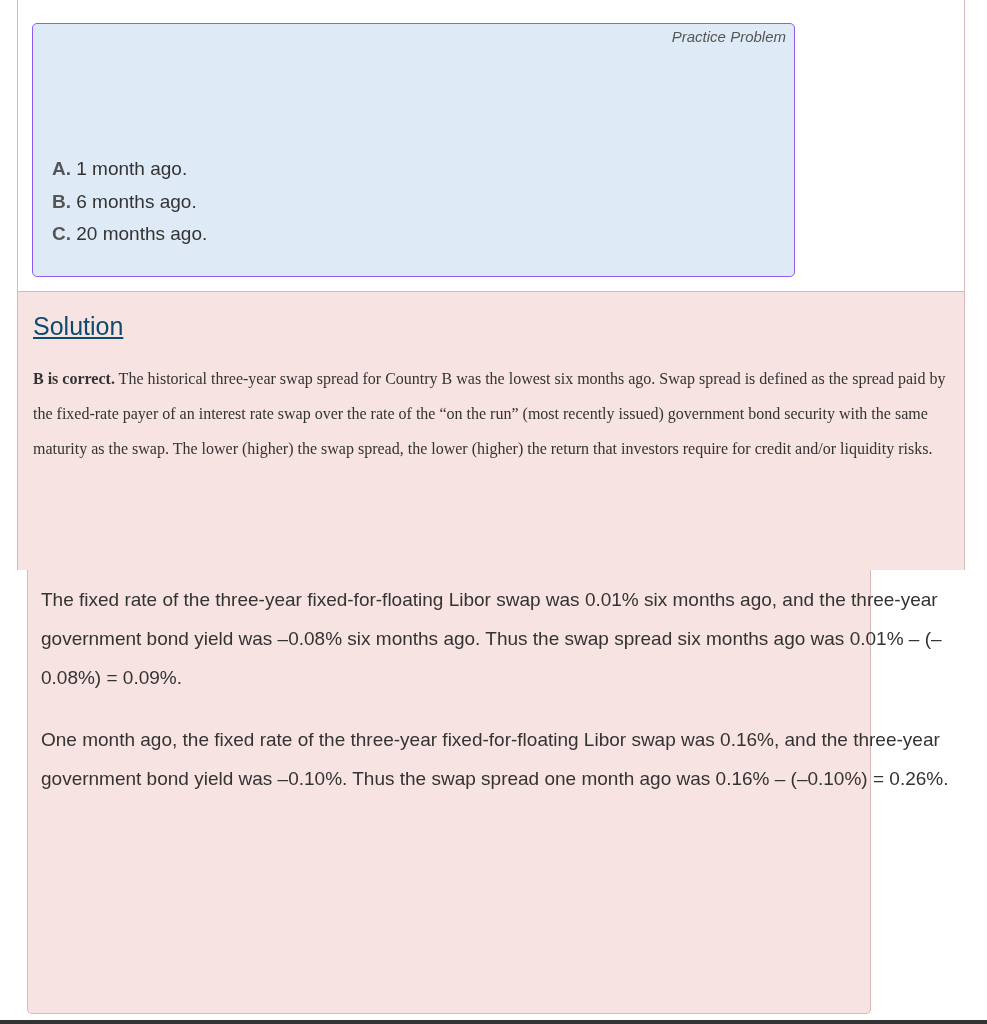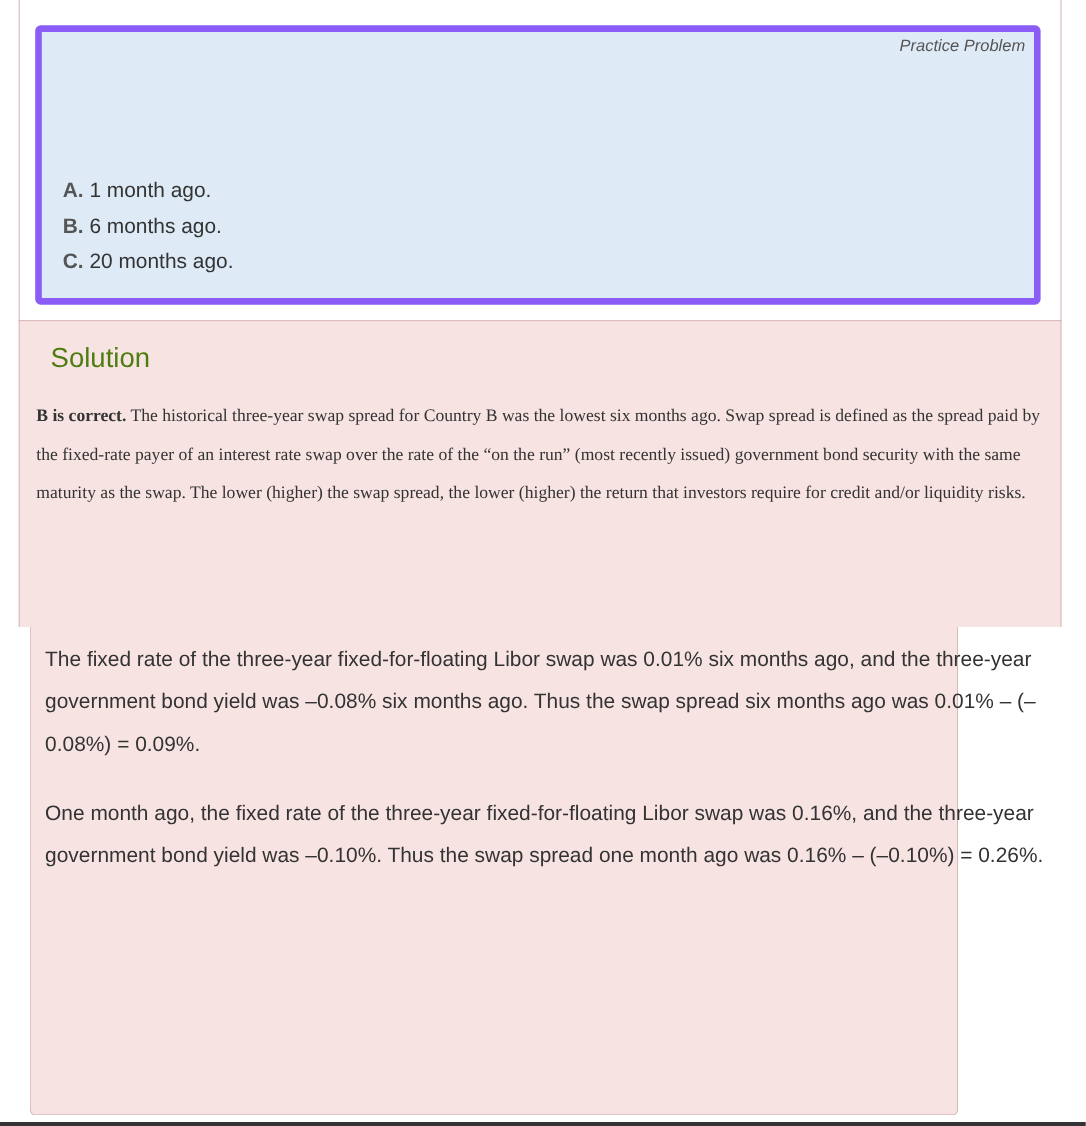--- a/index.html
+++ b/index.html
@@ -5,37 +5,37 @@
   html, body { margin:0; padding:0; }
   body {
     width:987px; height:1024px; background:#ffffff; position:relative; overflow:hidden;
     font-family:"Liberation Sans", sans-serif; color:#333333;
   }
   .outer-frame {
     position:absolute; left:17px; top:0; width:948px; height:292px;
     border-left:1px solid #d9b8b8; border-right:1px solid #d9b8b8; box-sizing:border-box;
   }
   .question-box {
-    position:absolute; left:32px; top:23px; width:914px; height:254px;
-    background:#deebf7; border:6px solid #8b5cf6; border-radius:5px; box-sizing:border-box;
+    position:absolute; left:32px; top:23px; width:763px; height:254px;
+    background:#deebf7; border:1px solid #8b5cf6; border-radius:5px; box-sizing:border-box;
   }
   .pp-label {
     position:absolute; right:8px; top:4px; font-style:italic; font-size:15px; color:#555;
   }
   .question-text {
     position:absolute; left:15px; top:30px; width:880px; font-size:19px; line-height:39px; color:#333;
   }
   .question-text b { font-weight:bold; color:#444; }
   .choices { position:absolute; left:19px; top:129px; font-size:19px; line-height:32.5px; }
   .choices b { color:#555; }
   .solution-box {
     position:absolute; left:17px; top:291px; width:948px; height:279px;
     background:#f8e3e3; border:1px solid #d9b8b8; border-bottom:none; box-sizing:border-box;
   }
-  .solution-title { position:absolute; left:28px; top:20px; font-size:25px; color:#4d7c0f; }
+  .solution-title { position:absolute; left:15px; top:20px; font-size:25px; color:#0c4a6e;text-decoration:underline; }
   .solution-text {
     position:absolute; left:15px; top:69px; width:925px; font-size:16px; line-height:35px;font-family:Liberation Serif, serif;
   }
   .detail-box {
     position:absolute; left:27px; top:570px; width:844px; height:444px;
     background:#f8e3e3; border:1px solid #d9b8b8; border-top:none; border-radius:0 0 5px 5px; box-sizing:border-box;
   }
   .para { position:absolute; left:13px; width:910px; font-size:19px; line-height:39px; }
   .bottom-bar { position:absolute; left:0; top:1020px; width:987px; height:4px; background:#333; }
 </style>

